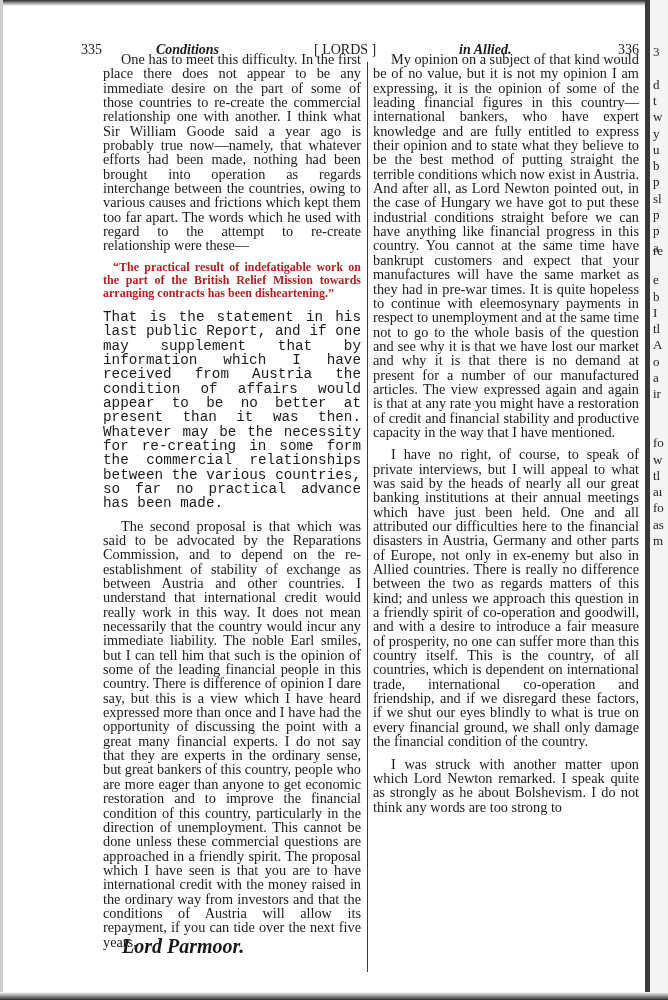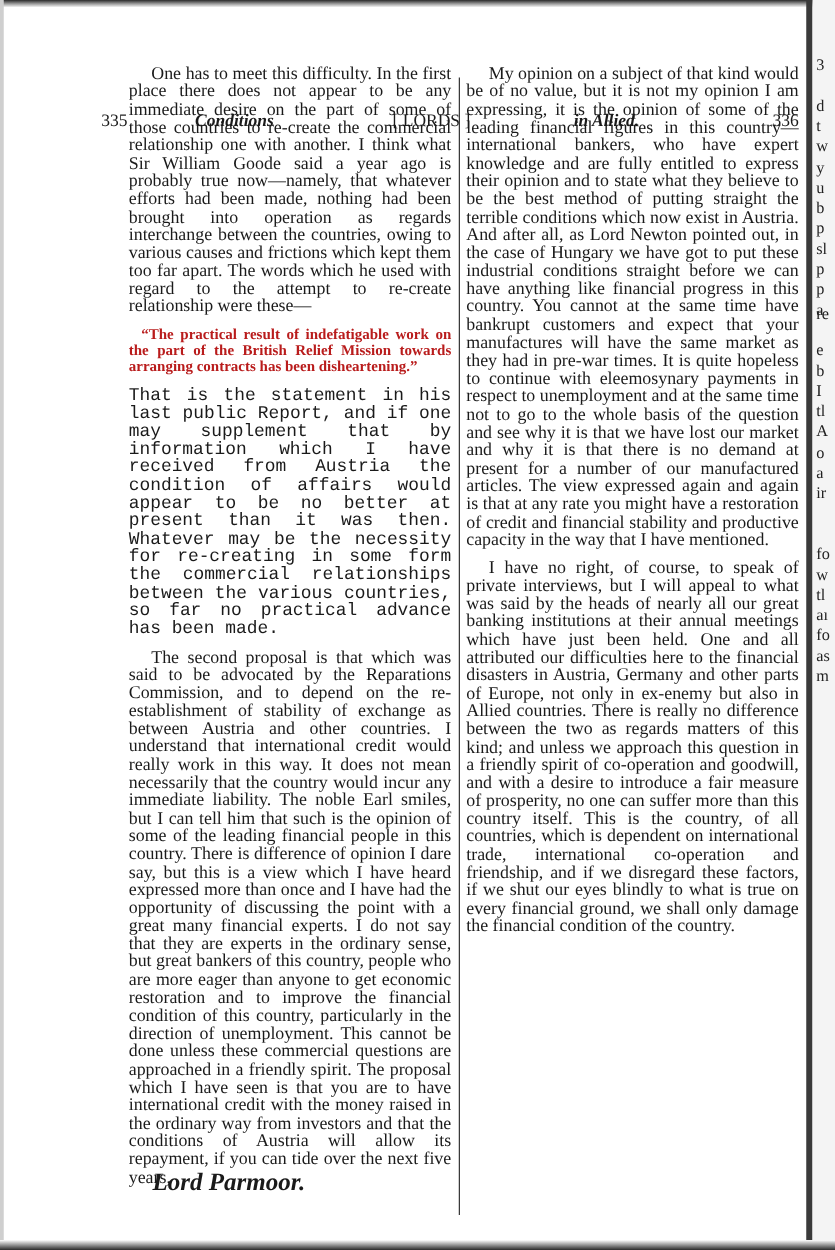--- a/index.html
+++ b/index.html
@@ -16,21 +16,21 @@
   .next-page { position: absolute; left: 650px; top: 0; width: 18px; height: 1000px; background: #f4f4f4; overflow: hidden; }
   .next-page .frag {
     position: absolute; left: 3px; font-size: 13px; line-height: 16px; color: #222;
     font-family: "Liberation Serif", serif; white-space: nowrap;
   }
 
   .header {
     position: absolute; top: 42px; left: 81px; width: 558px; height: 18px;
     font-family: "Liberation Serif", serif; font-size: 14px;
   }
-  .header span { position: absolute; top: 0; white-space: nowrap; margin-top: 48px; }
+  .header span { position: absolute; top: 0; white-space: nowrap; }
   .h-left-num { left: 0; }
   .h-left-title { left: 75px; font-style: italic; font-weight: bold; }
   .h-center { left: 233px; }
   .h-right-title { left: 378px; font-style: italic; font-weight: bold; }
   .h-right-num { right: 0; }
 
   .col-rule { position: absolute; left: 367px; top: 62px; width: 1px; height: 910px; background: #3a3a3a; }
 
   .col {
     position: absolute; top: 52px;
@@ -70,20 +70,21 @@
 <div class="col col-left">
   <p>One has to meet this difficulty. In the first place there does not appear to be any immediate desire on the part of some of those countries to re-create the commercial relationship one with another. I think what Sir William Goode said a year ago is probably true now—namely, that whatever efforts had been made, nothing had been brought into operation as regards interchange between the countries, owing to various causes and frictions which kept them too far apart. The words which he used with regard to the attempt to re-create relationship were these—</p>
   <div class="quote">“The practical result of indefatigable work on the part of the British Relief Mission towards arranging contracts has been disheartening.”</div>
   <p class="noindent">That is the statement in his last public Report, and if one may supplement that by information which I have received from Austria the condition of affairs would appear to be no better at present than it was then. Whatever may be the necessity for re-creating in some form the commercial relationships between the various countries, so far no practical advance has been made.</p>
   <p>The second proposal is that which was said to be advocated by the Reparations Commission, and to depend on the re-establishment of stability of exchange as between Austria and other countries. I understand that international credit would really work in this way. It does not mean necessarily that the country would incur any immediate liability. The noble Earl smiles, but I can tell him that such is the opinion of some of the leading financial people in this country. There is difference of opinion I dare say, but this is a view which I have heard expressed more than once and I have had the opportunity of discussing the point with a great many financial experts. I do not say that they are experts in the ordinary sense, but great bankers of this country, people who are more eager than anyone to get economic restoration and to improve the financial condition of this country, particularly in the direction of unemployment. This cannot be done unless these commercial questions are approached in a friendly spirit. The proposal which I have seen is that you are to have international credit with the money raised in the ordinary way from investors and that the conditions of Austria will allow its repayment, if you can tide over the next five years,</p>
 </div>
 
 <div class="col col-right">
   <p>My opinion on a subject of that kind would be of no value, but it is not my opinion I am expressing, it is the opinion of some of the leading financial figures in this country—international bankers, who have expert knowledge and are fully entitled to express their opinion and to state what they believe to be the best method of putting straight the terrible conditions which now exist in Austria. And after all, as Lord Newton pointed out, in the case of Hungary we have got to put these industrial conditions straight before we can have anything like financial progress in this country. You cannot at the same time have bankrupt customers and expect that your manufactures will have the same market as they had in pre-war times. It is quite hopeless to continue with eleemosynary payments in respect to unemployment and at the same time not to go to the whole basis of the question and see why it is that we have lost our market and why it is that there is no demand at present for a number of our manufactured articles. The view expressed again and again is that at any rate you might have a restoration of credit and financial stability and productive capacity in the way that I have mentioned.</p>
   <p>I have no right, of course, to speak of private interviews, but I will appeal to what was said by the heads of nearly all our great banking institutions at their annual meetings which have just been held. One and all attributed our difficulties here to the financial disasters in Austria, Germany and other parts of Europe, not only in ex-enemy but also in Allied countries. There is really no difference between the two as regards matters of this kind; and unless we approach this question in a friendly spirit of co-operation and goodwill, and with a desire to introduce a fair measure of prosperity, no one can suffer more than this country itself. This is the country, of all countries, which is dependent on international trade, international co-operation and friendship, and if we disregard these factors, if we shut our eyes blindly to what is true on every financial ground, we shall only damage the financial condition of the country.</p>
+  <p>I was struck with another matter upon which Lord Newton remarked. I speak quite as strongly as he about Bolshevism. I do not think any words are too strong to</p>
 </div>
 
 <div class="speaker">Lord Parmoor.</div>
 
 <div class="page-gutter"></div>
 <div class="next-page" id="next-page">
     <span class="frag" style="top: 44px;">3</span>
     <span class="frag" style="top: 60.3px;"></span>
     <span class="frag" style="top: 76.6px;">d</span>
     <span class="frag" style="top: 92.9px;">t</span>

